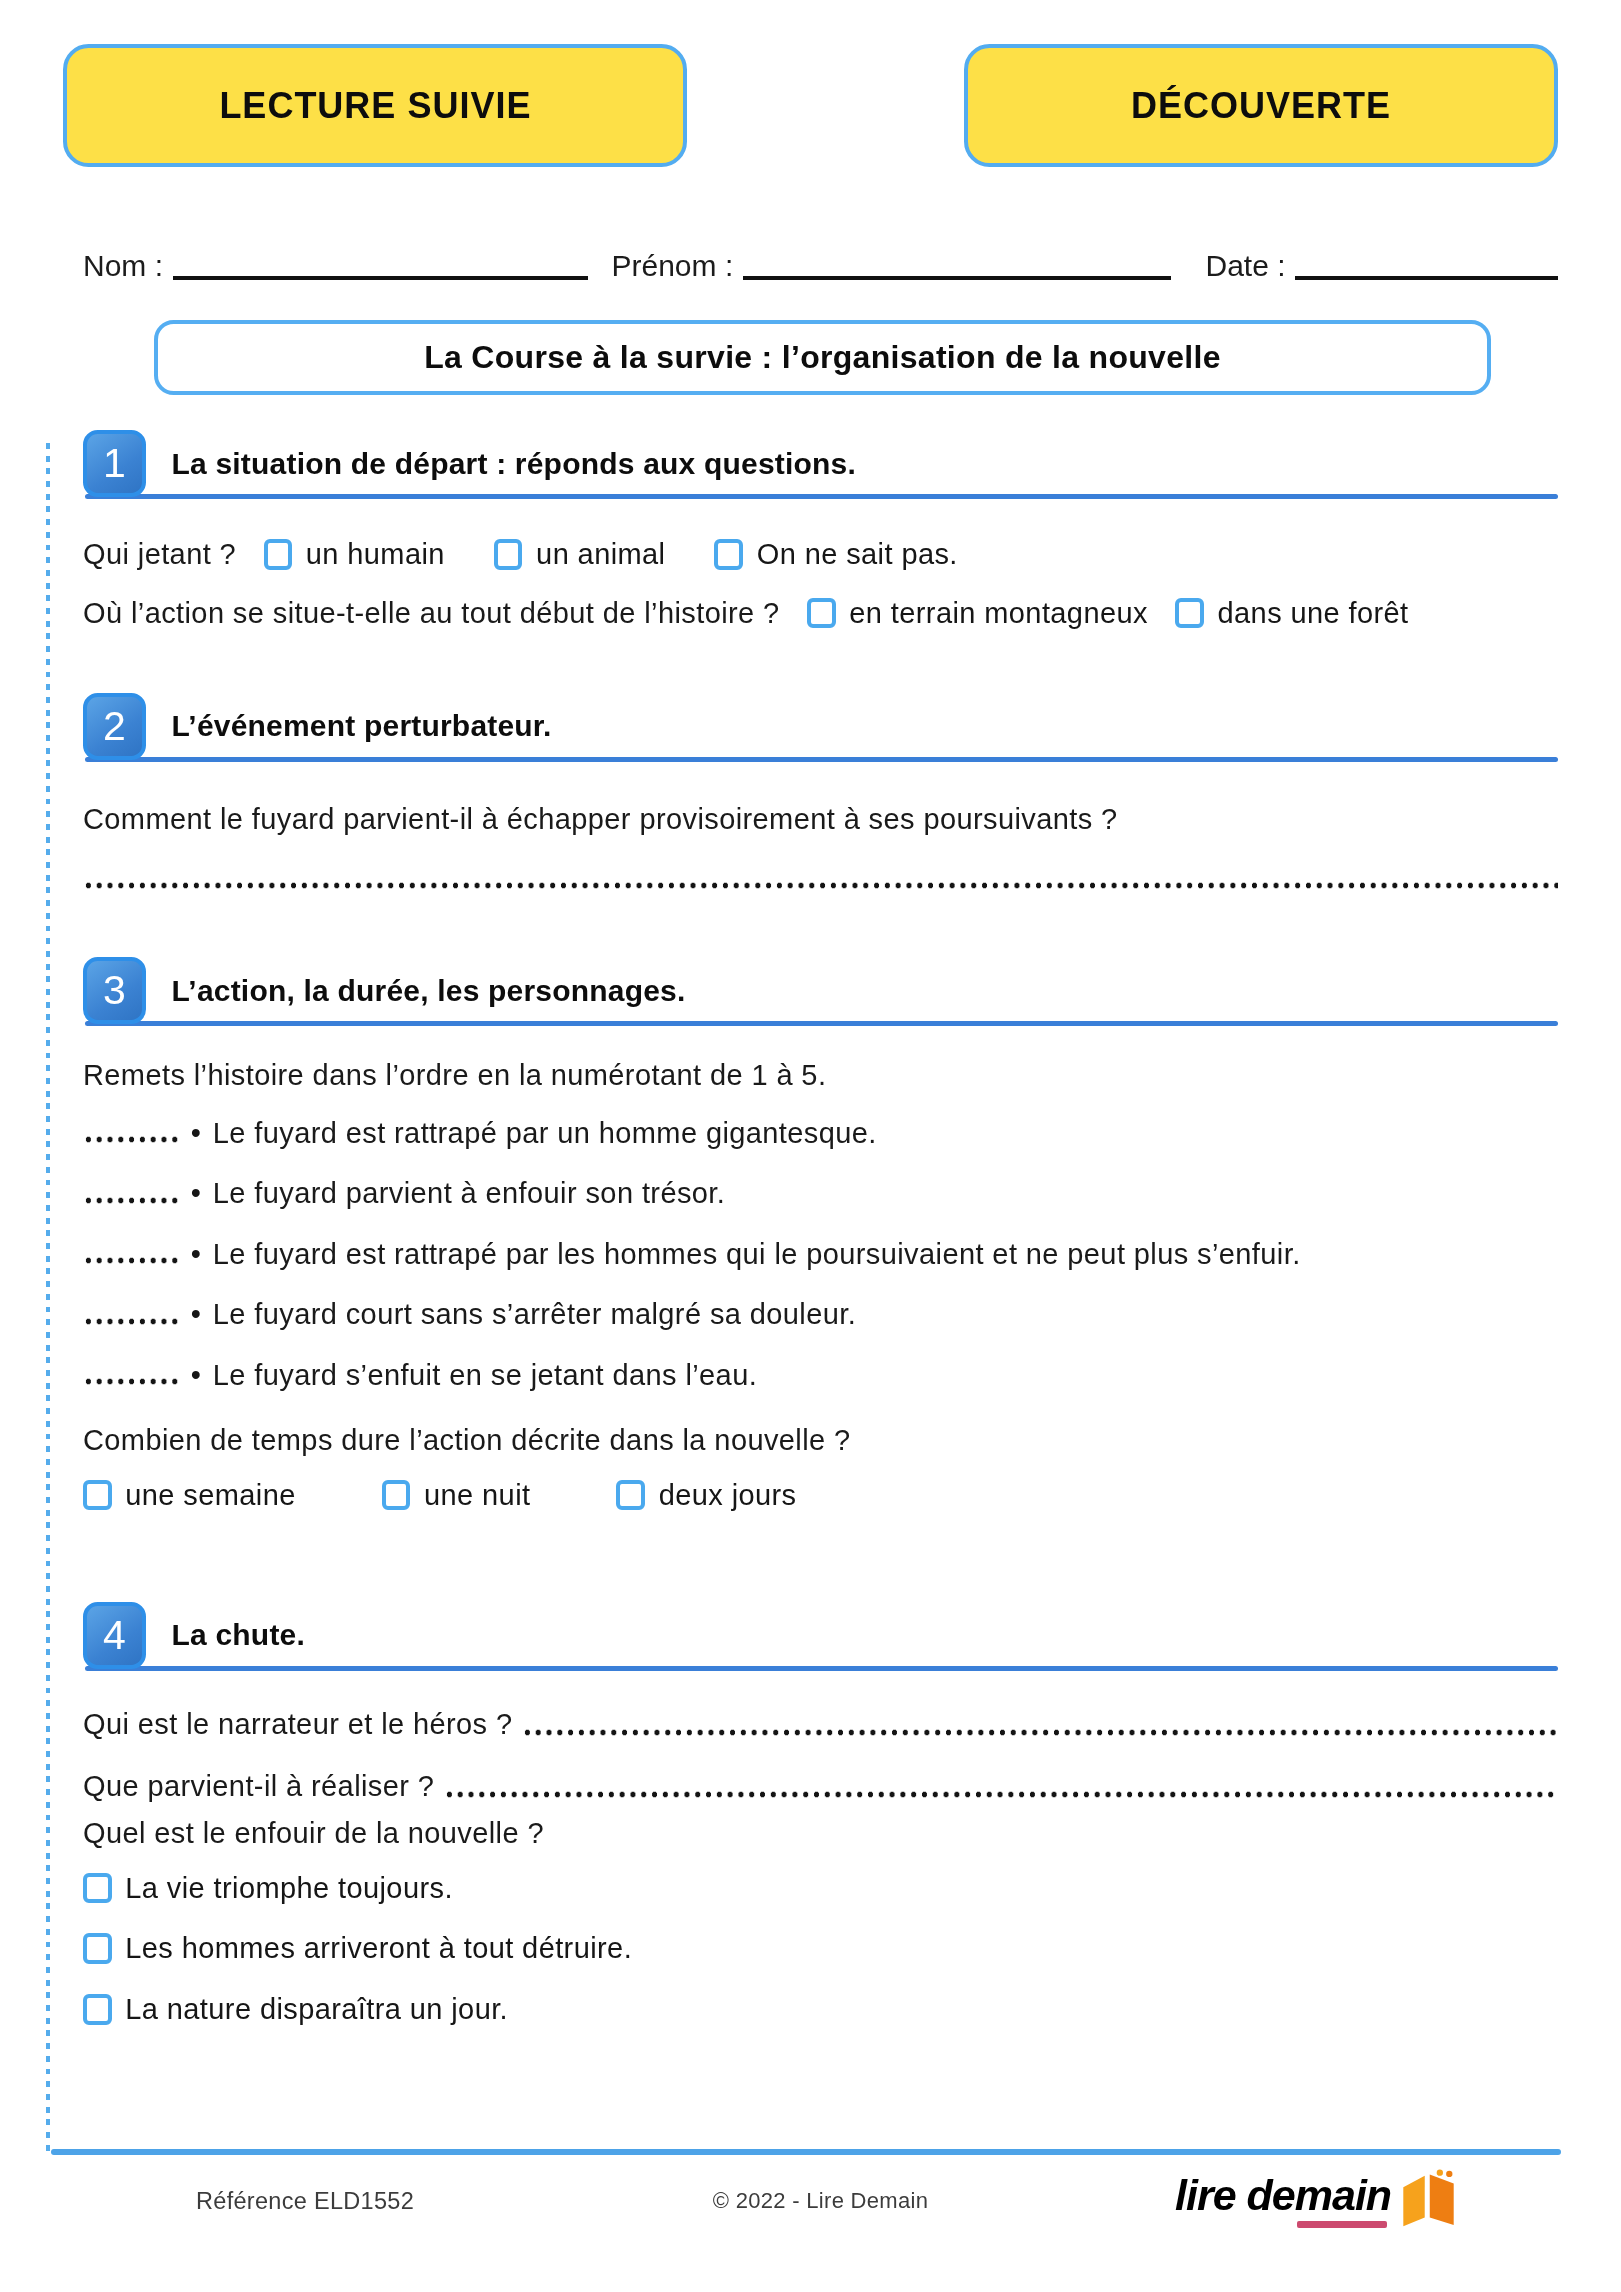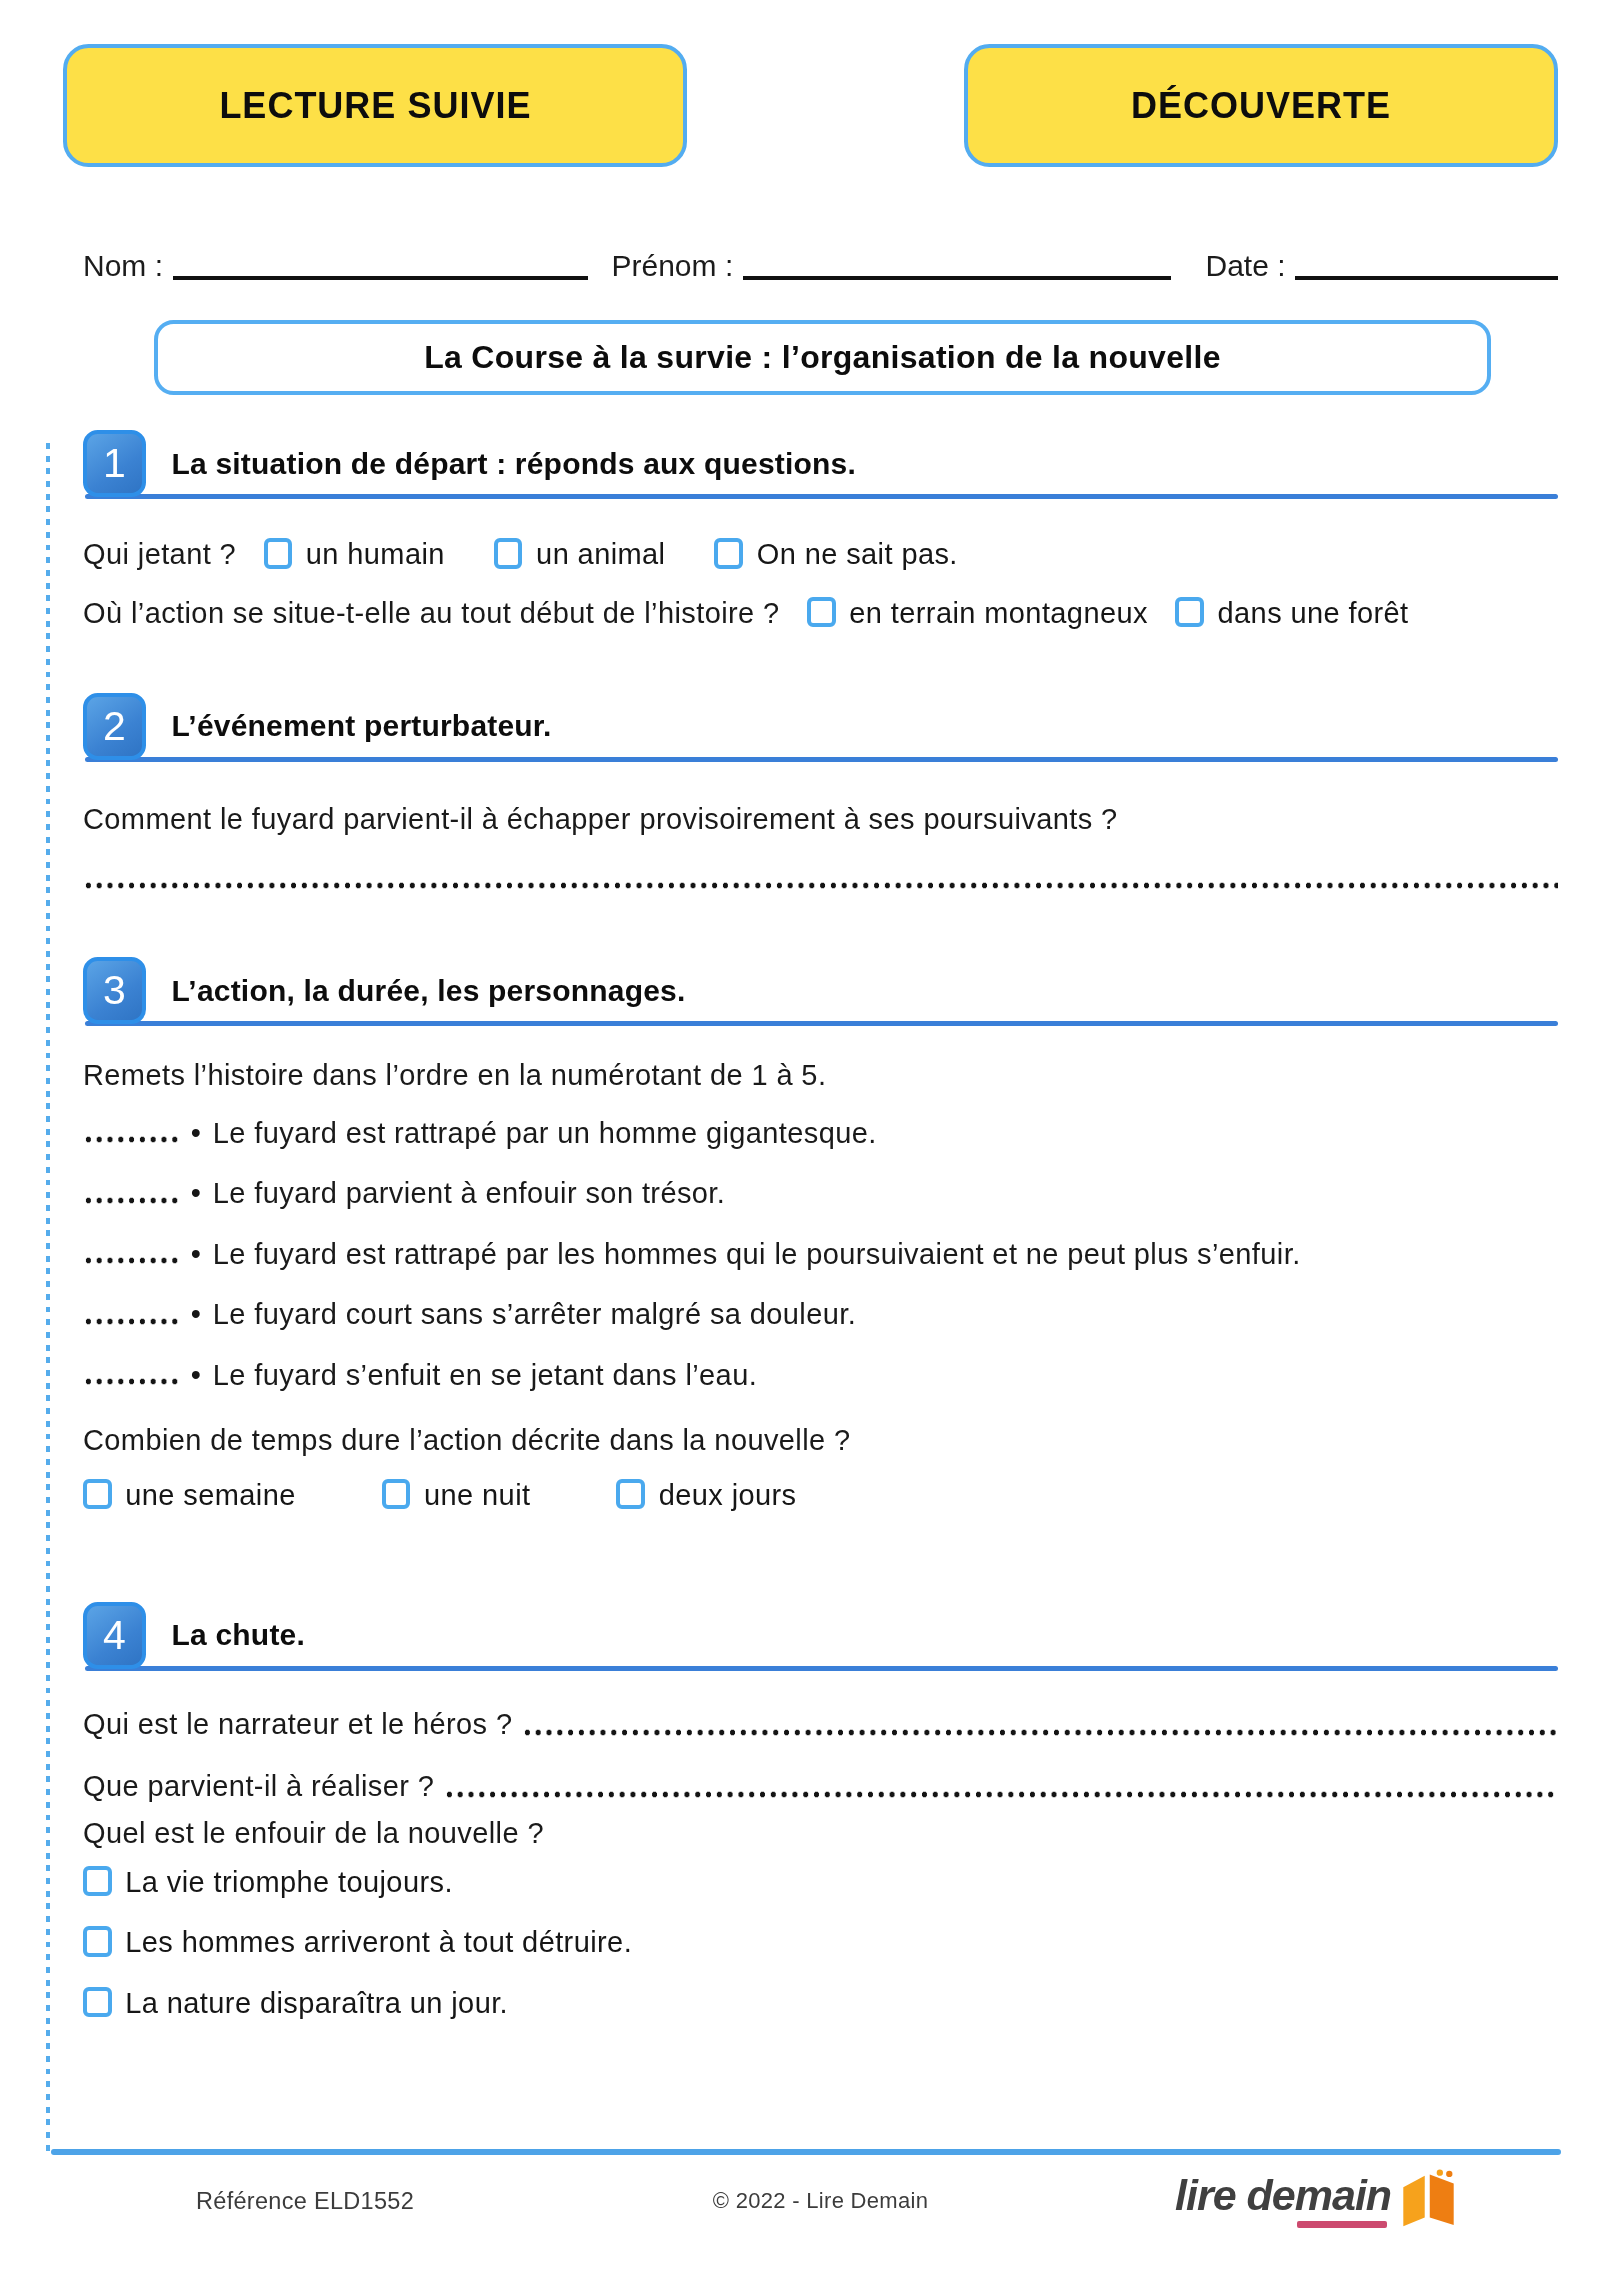--- a/index.html
+++ b/index.html
@@ -58,21 +58,21 @@
   .mt-s1{margin-top:35px;}
   .mt-s2{margin-top:63px;}
   .mt-s3{margin-top:63px;}
   .mt-s4{margin-top:90px;}
 
   
   .q-text{font-size:29px;color:#1a1a1a;letter-spacing:0.4px;}
   .row{display:flex;align-items:center;}
   .q1-row{margin-top:41px;}
   .q2-row{margin-top:25.5px;}
-  .opt{display:flex;}
+  .opt{display:flex;align-items:center;}
   .opt .lbl{margin-left:13.7px;font-size:29px;letter-spacing:0.4px;}
   .cb{
     flex:0 0 auto;width:20.6px;height:22.5px;
     border:4.9px solid #4aa9ee;border-radius:5.9px;background:#fff;
   }
   .gap50{margin-left:49px;}
   .gap28{margin-left:27.4px;}
   .gap88{margin-left:86px;}
 
   .s2-question{margin-top:43px;}
@@ -106,21 +106,21 @@
     background:#4da3e8;border-radius:2.9px;
   }
   .footer-row{
     position:absolute;left:83px;right:63px;top:2174px;
     display:flex;align-items:flex-start;
   }
   .footer-ref{margin-left:113px;font-size:23.5px;color:#3c3c3c;letter-spacing:0.3px;margin-top:13.7px;}
   .footer-copy{position:absolute;left:0;right:0;text-align:center;font-size:22px;color:#3c3c3c;letter-spacing:0.3px;margin-top:13.7px;}
   .footer-logo{margin-left:auto;display:flex;align-items:flex-start;margin-right:98px;}
   .logo-text-wrap{display:flex;flex-direction:column;align-items:flex-end;}
-  .logo-text{font-size:43px;font-weight:bold;font-style:italic;color:#404040;letter-spacing:-1px;line-height:1;}
+  .logo-text{font-size:43px;font-weight:bold;font-style:italic;color:#000000;letter-spacing:-1px;line-height:1;}
   .logo-tagline{width:90px;height:6.9px;background:#c32a56;border-radius:2px;margin-top:3.9px;margin-right:3.9px;opacity:.85;}
   .logo-book{margin-left:5.9px;margin-top:-5.9px;}
 </style>
 </head>
 <body>
 
 <div class="page">
 
   <div class="dotted-vline"></div>
 

